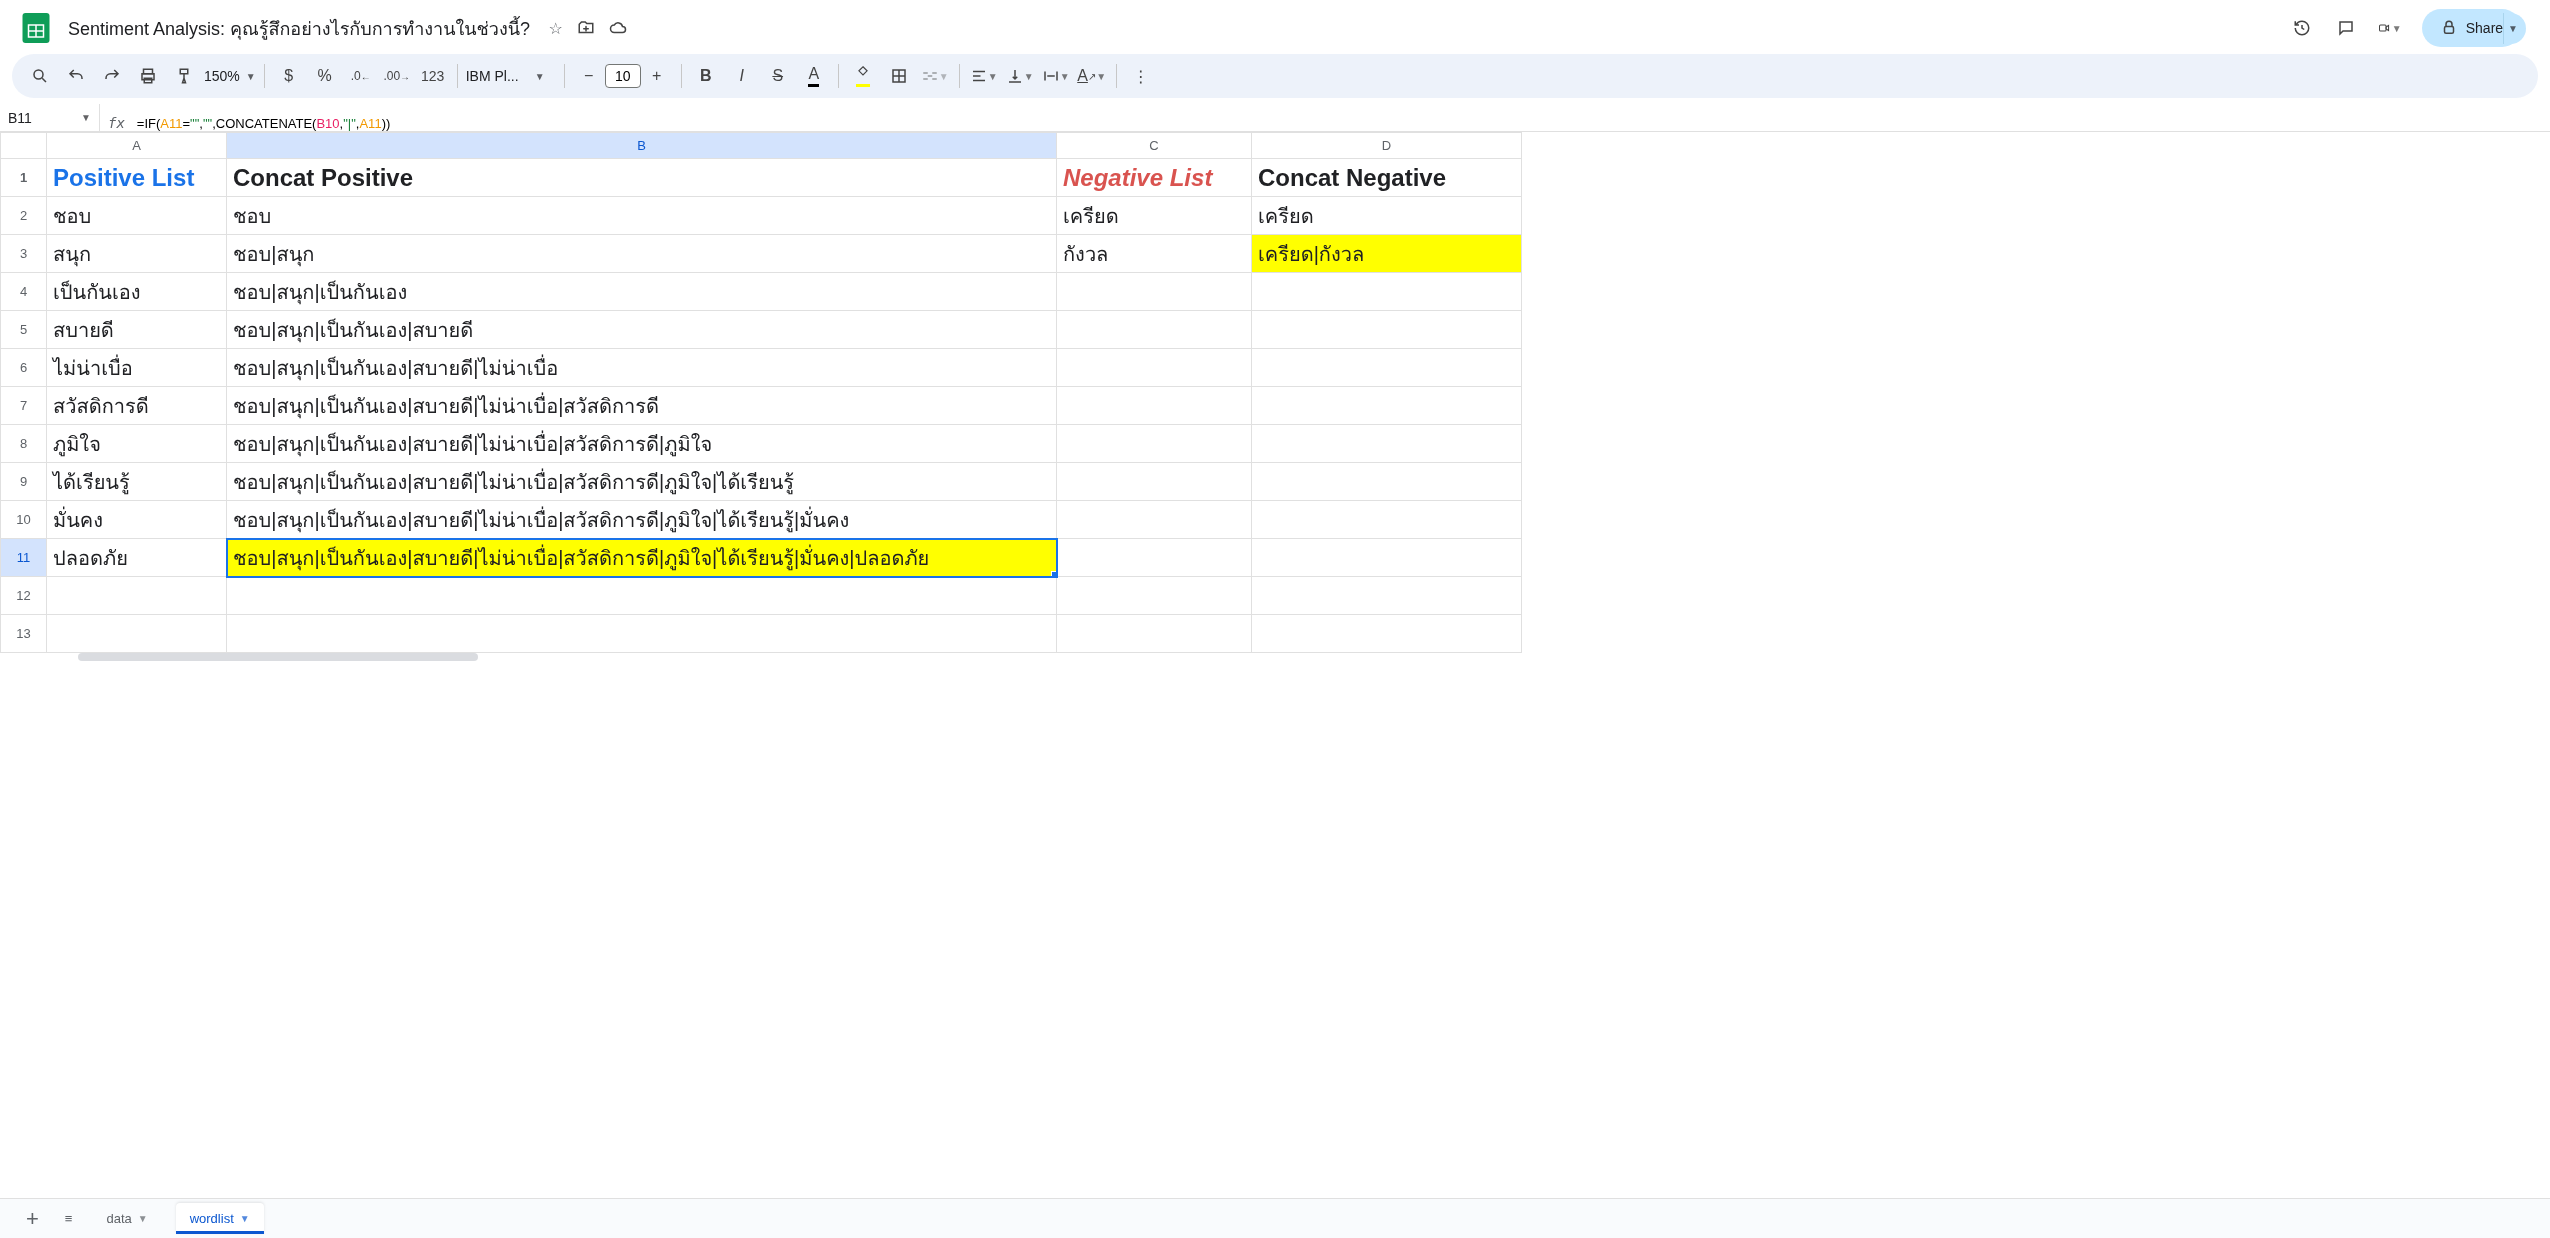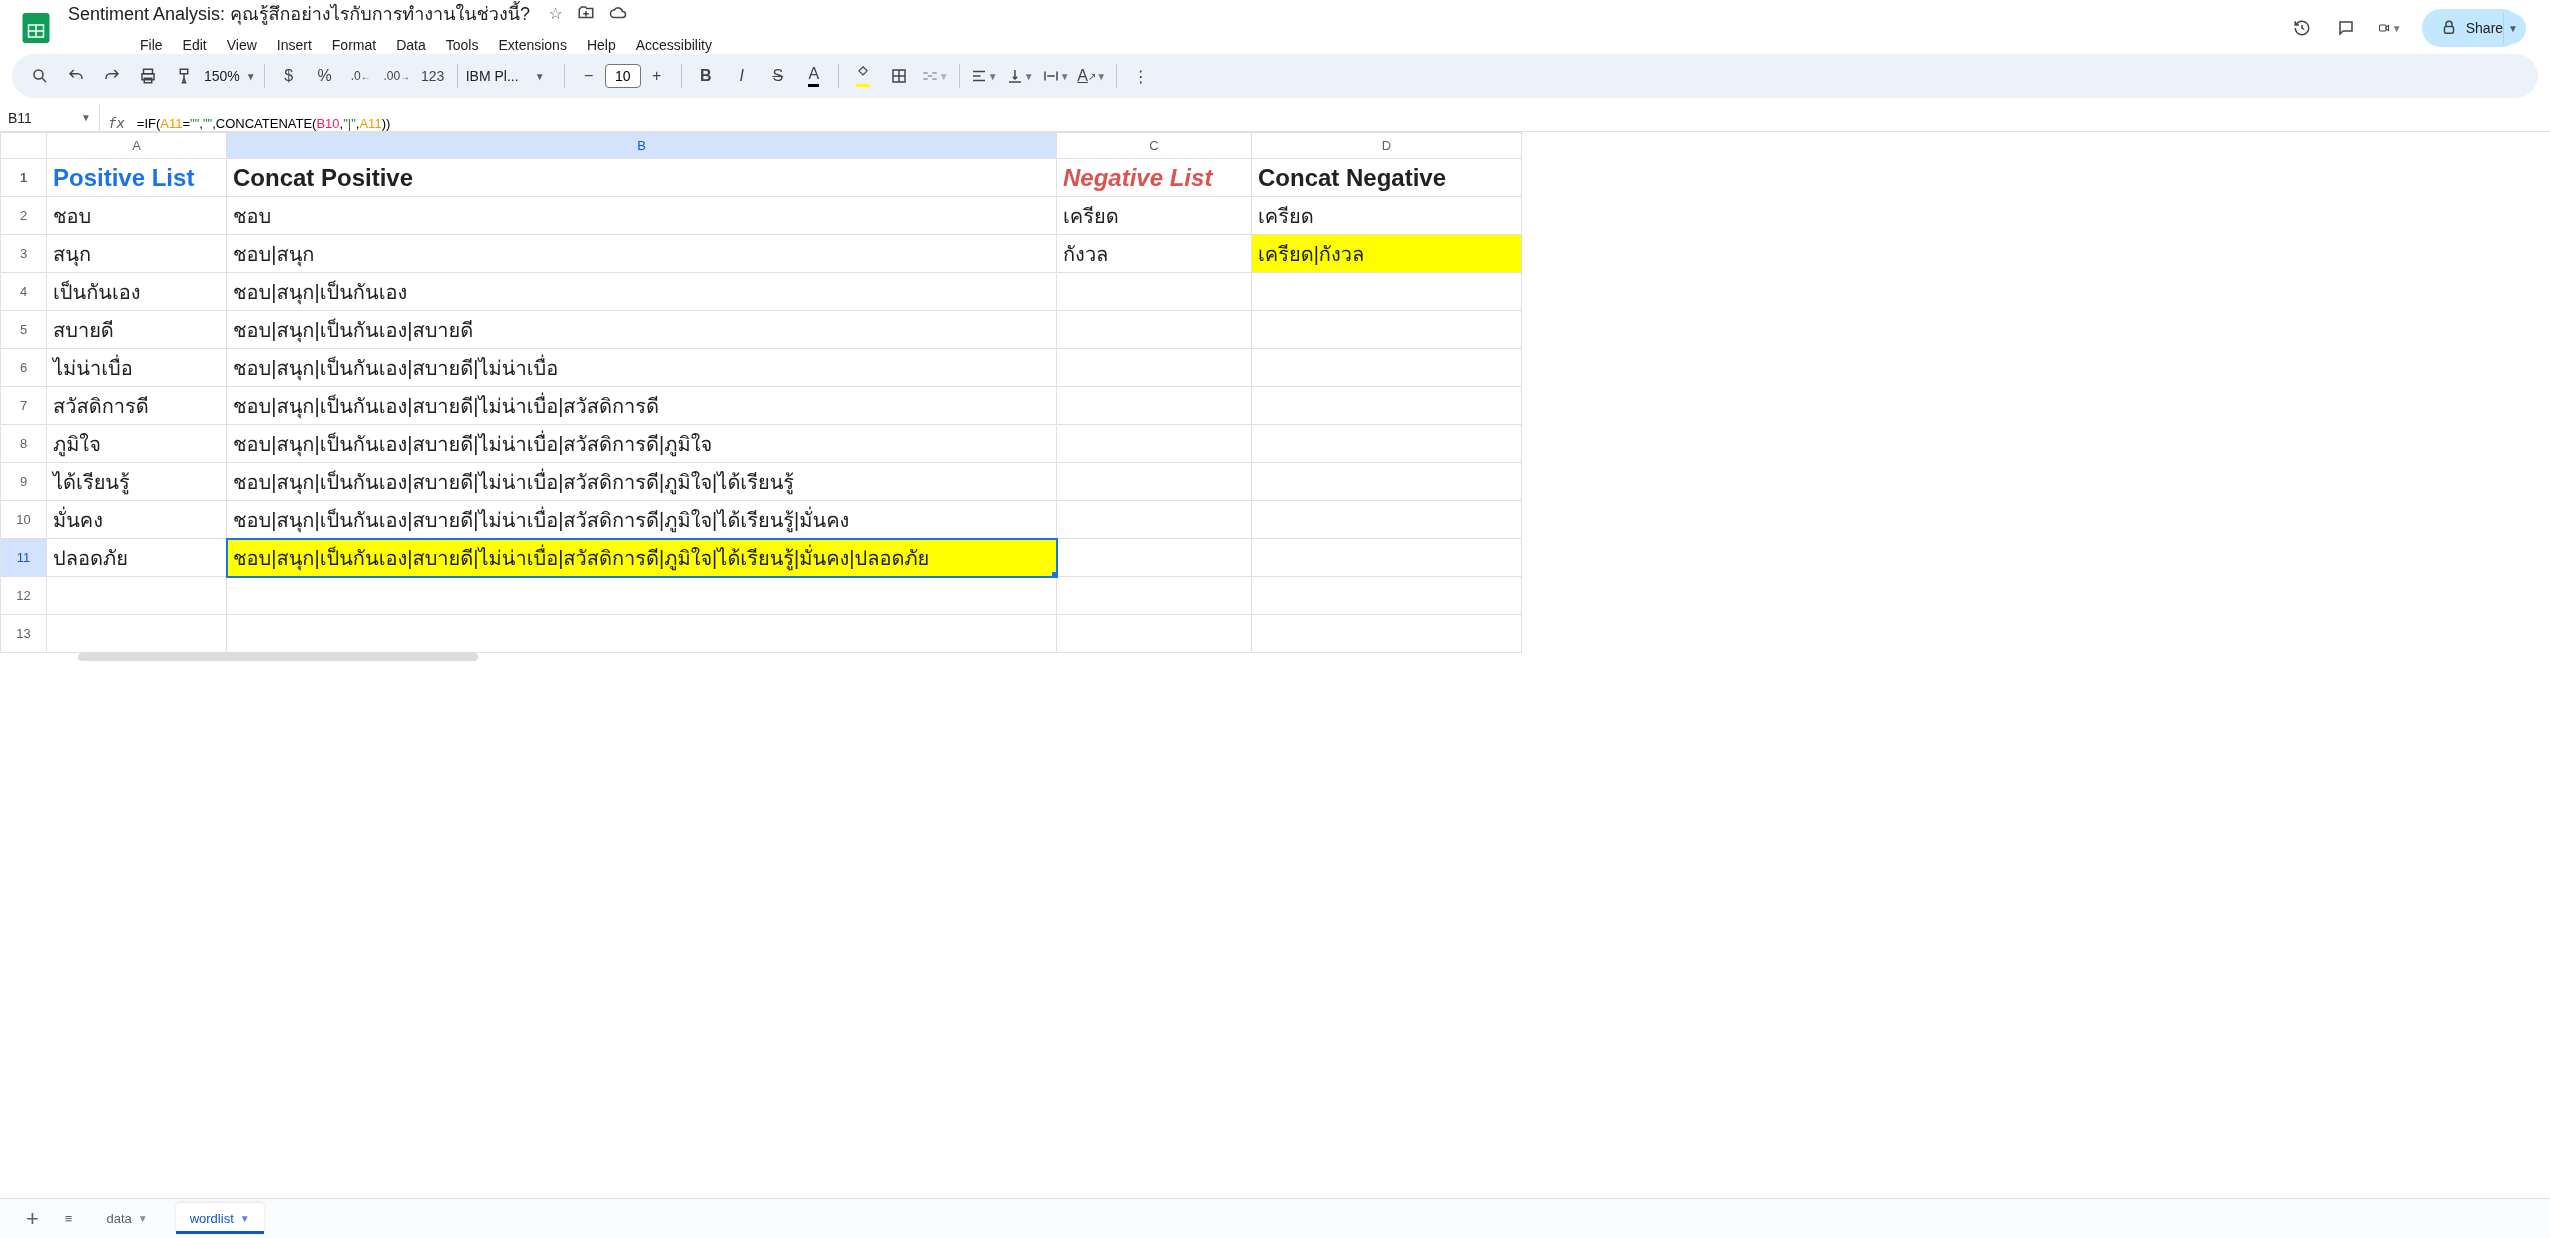--- a/index.html
+++ b/index.html
@@ -86,32 +86,20 @@
     <span class="title-icons">
       <span>☆</span>
       <span><svg class="ic16" viewBox="0 0 24 24">
             <path d="M3 7l3-3h5l2 2h8v12H3z"></path>
             <path d="M12 10v6m-3-3h6" stroke-linecap="round"></path>
           </svg></span>
       <span><svg class="ic16" viewBox="0 0 24 24">
             <path d="M7 18a5 5 0 010-10 6 6 0 0111 2 4 4 0 010 8H7z"></path>
           </svg></span>
     </span>
-    <div class="menubar">
-      <span>File</span>
-      <span>Edit</span>
-      <span>View</span>
-      <span>Insert</span>
-      <span>Format</span>
-      <span>Data</span>
-      <span>Tools</span>
-      <span>Extensions</span>
-      <span>Help</span>
-      <span>Accessibility</span>
-    </div>
   </div>
   <div class="right-icons">
     <span class="ic">
         <svg class="ic16" viewBox="0 0 24 24">
           <path d="M3 12a9 9 0 109-9 9 9 0 00-8 5M3 3v5h5"></path>
           <path d="M12 8v4l3 2"></path>
         </svg>
       </span>
     <span class="ic">
         <svg class="ic16 icfill" viewBox="0 0 24 24">

